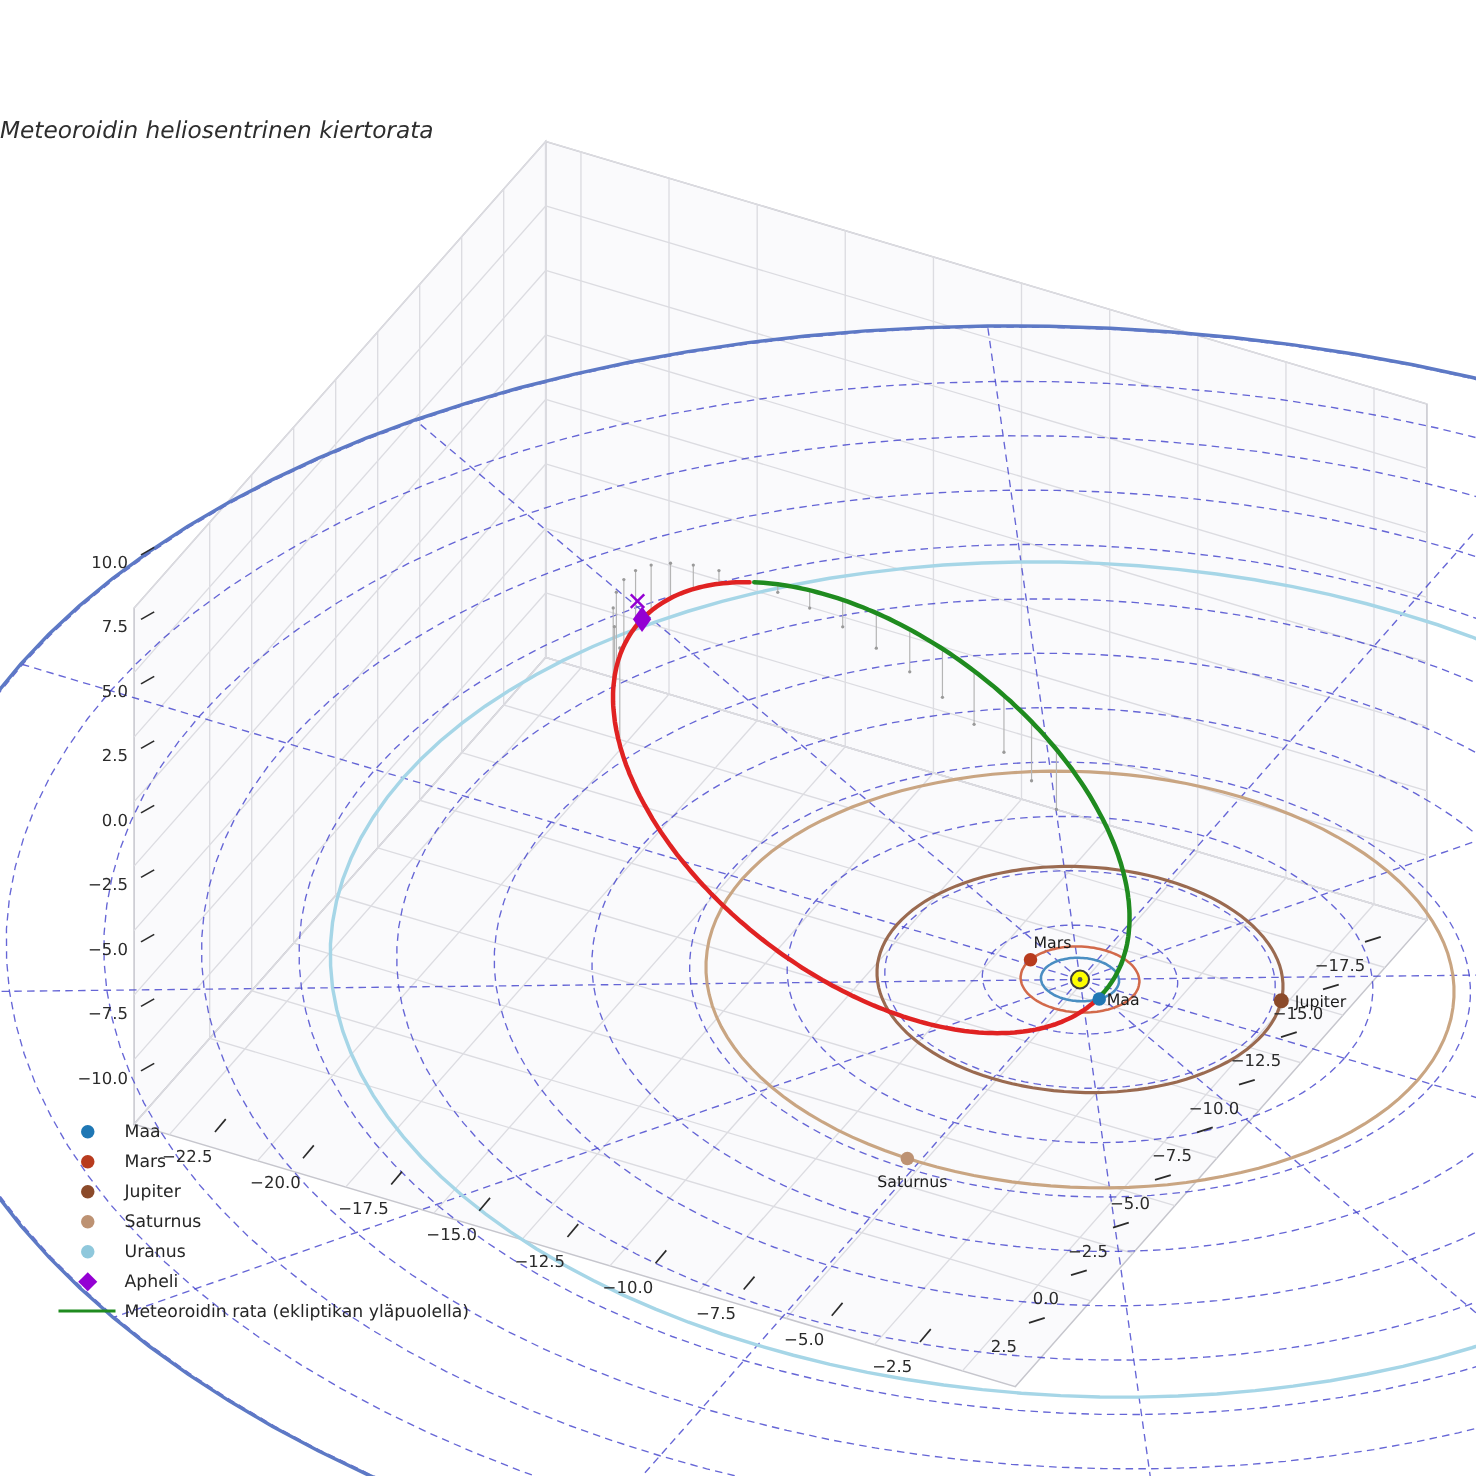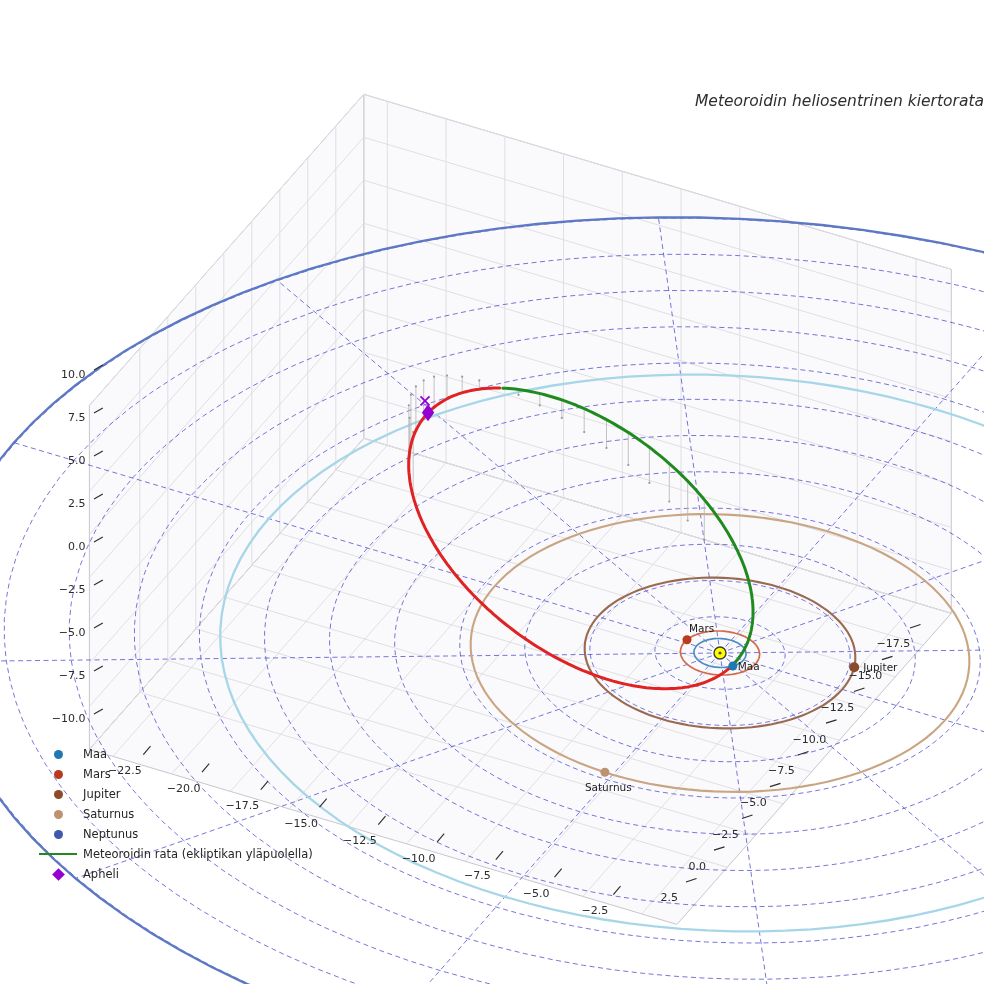--- a/index.html
+++ b/index.html
@@ -1,19 +1,19 @@
 <!DOCTYPE html>
 <html><head>
 <meta charset="utf-8">
 <style>
   html,body{margin:0;padding:0;background:#fff;}
   #fig{position:relative;width:984px;height:984px;background:#fff;overflow:hidden;
        font-family:"DejaVu Sans","Liberation Sans",sans-serif;}
   #plot{position:absolute;left:0;top:0;}
-  #chart-title{position:absolute;left:0;top:92px;width:100%;text-align:right;
+  #chart-title{position:absolute;left:0;top:78px;width:100%;text-align:left;
        font-size:15.5px;font-style:italic;color:#2e2e2e;}
   #legend{position:absolute;left:36px;top:744px;}
   .lg-row{display:flex;align-items:center;height:20px;}
   .lg-marker{width:44px;display:flex;justify-content:center;align-items:center;}
   .lg-dot{width:9px;height:9px;border-radius:50%;}
   .lg-sun{width:12px;height:12px;border-radius:50%;border:1.5px solid #3c3c3c;box-sizing:border-box;}
   .lg-diamond{width:9px;height:9px;transform:rotate(45deg);}
   .lg-line{width:38px;height:2.6px;}
   .lg-label{font-size:11.5px;color:#262626;padding-left:3px;white-space:nowrap;}
 </style>
@@ -273,30 +273,30 @@
         <span class="lg-label">Jupiter</span>
       </div>
       <div class="lg-row">
         <div class="lg-marker">
           <div class="lg-dot" style="background: rgb(189, 146, 115);"></div>
         </div>
         <span class="lg-label">Saturnus</span>
       </div>
       <div class="lg-row">
         <div class="lg-marker">
-          <div class="lg-dot" style="background: rgb(65, 86, 173);"></div>
-        </div>
-        <span class="lg-label">Neptunus</span>
+          <div class="lg-dot" style="background: rgb(143, 200, 220);"></div>
+        </div>
+        <span class="lg-label">Uranus</span>
+      </div>
+      <div class="lg-row">
+        <div class="lg-marker">
+          <div class="lg-diamond" style="background: rgb(148, 0, 211);"></div>
+        </div>
+        <span class="lg-label">Apheli</span>
       </div>
       <div class="lg-row">
         <div class="lg-marker">
           <div class="lg-line" style="background: rgb(31, 139, 31);"></div>
         </div>
         <span class="lg-label">Meteoroidin rata (ekliptikan yläpuolella)</span>
-      </div>
-      <div class="lg-row">
-        <div class="lg-marker">
-          <div class="lg-diamond" style="background: rgb(148, 0, 211);"></div>
-        </div>
-        <span class="lg-label">Apheli</span>
       </div>
     </div>
 </div>
 
 </body></html>

